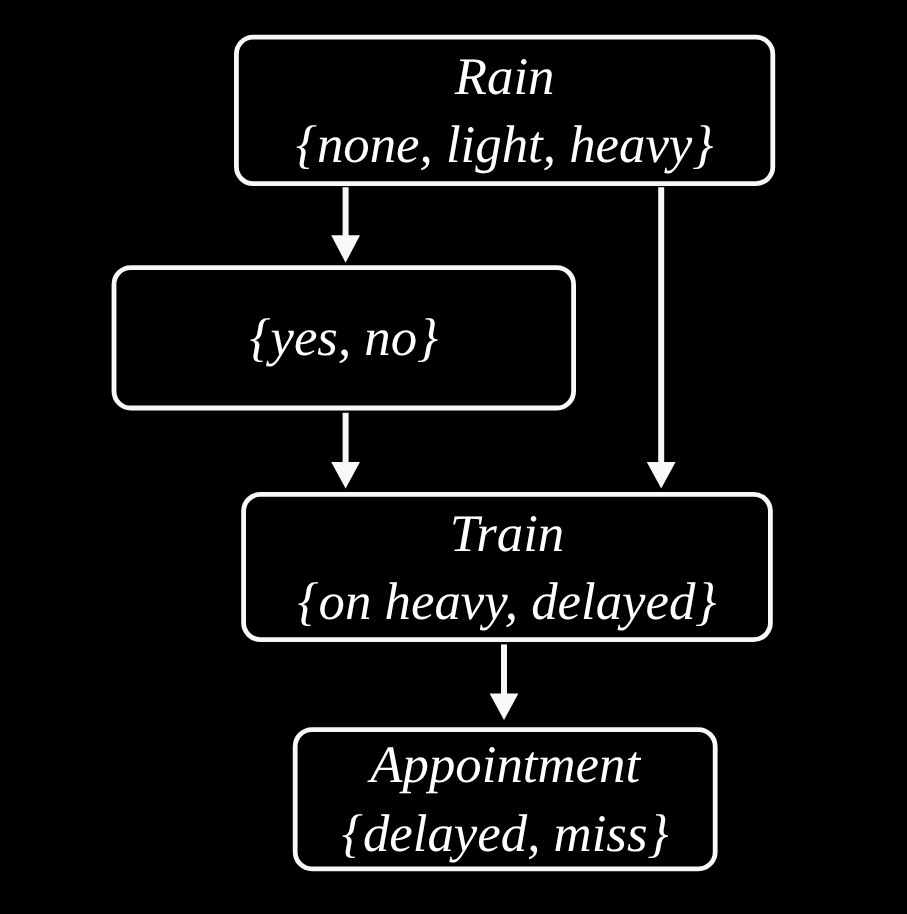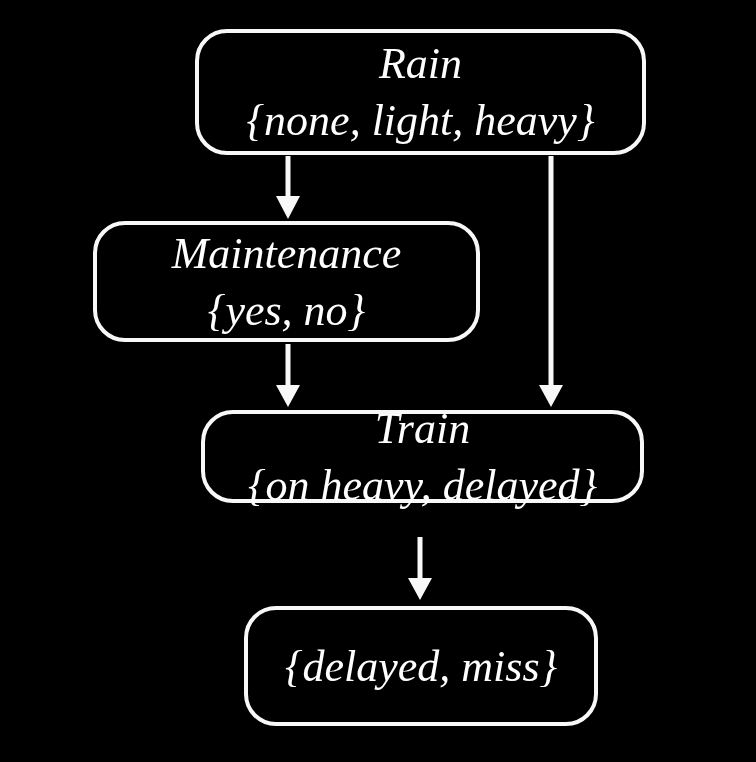--- a/index.html
+++ b/index.html
@@ -19,36 +19,36 @@
     position: absolute;
     left: 0;
     top: 0;
     width: 756px;
     height: 762px;
   }
   .node {
     position: absolute;
     box-sizing: border-box;
     border: 4px solid #f8f8f8;
-    border-radius: 32px;
+    border-radius: 16px;
     background: #000000;
     display: flex;
     flex-direction: column;
     justify-content: center;
     align-items: center;
     color: #ffffff;
     font-style: italic;
     font-size: 44px;
     line-height: 57px;
     text-align: center;
     white-space: nowrap;
   }
   .node-rain        { left: 195px; top: 29px;  width: 451px; height: 126px; }
   .node-maintenance { left: 93px;  top: 221px; width: 387px; height: 121px; }
-  .node-train       { left: 201px; top: 410px; width: 443px; height: 93px; }
+  .node-train       { left: 201px; top: 410px; width: 443px; height: 125px; }
   .node-appointment { left: 244px; top: 606px; width: 354px; height: 120px; }
   .node-label, .node-values {
     display: block;
   }
 </style>
 </head>
 <body>
 
 <div class="canvas">
 
@@ -74,26 +74,26 @@
       <polygon points="408,578 432,578 420,600" fill="#f8f8f8"></polygon>
     </g>
   </svg>
 
   <div class="node node-rain">
     <span class="node-label">Rain</span>
     <span class="node-values">{none, light, heavy}</span>
   </div>
 
   <div class="node node-maintenance">
-    <span class="node-label">Maintenance</span>
     <span class="node-values">{yes, no}</span>
   </div>
 
   <div class="node node-train">
     <span class="node-label">Train</span>
     <span class="node-values">{on heavy, delayed}</span>
   </div>
 
   <div class="node node-appointment">
+    <span class="node-label">Appointment</span>
     <span class="node-values">{delayed, miss}</span>
   </div>
 
 </div>
 
 </body></html>

